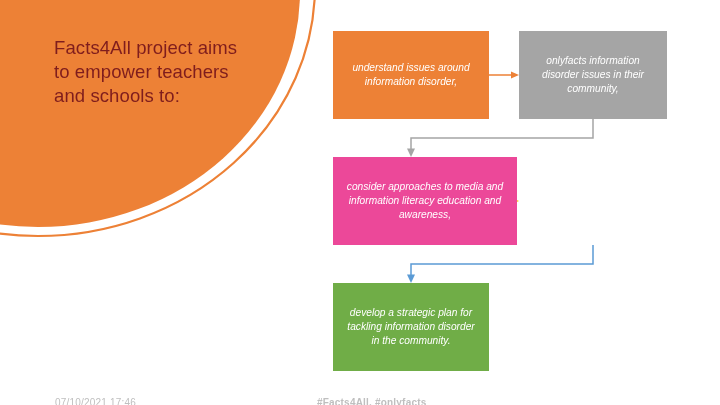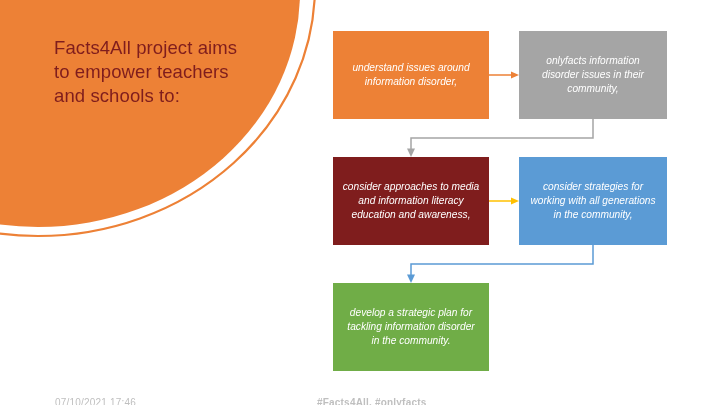--- a/index.html
+++ b/index.html
@@ -54,21 +54,21 @@
     text-align: center;
     color: #ffffff;
     font-size: 10.2px;
     line-height: 1.38;
     padding: 6px 9px;
   }
   .node span { display: block; font-style: italic; }
 
   #node-understand { left: 333px; top: 31px;  width: 156px; height: 88px; background: #ED8136; }
   #node-identify   { left: 519px; top: 31px;  width: 148px; height: 88px; background: #A5A5A5; }
-  #node-approaches { left: 333px; top: 157px; width: 156px; height: 88px; background: #7f1d1d; }
+  #node-approaches { left: 333px; top: 157px; width: 184px; height: 88px; background: #ec4899; }
   #node-strategies { left: 519px; top: 157px; width: 148px; height: 88px; background: #5B9BD5; }
   #node-plan       { left: 333px; top: 283px; width: 156px; height: 88px; background: #70AD47; justify-content: center; }
 
   .connectors {
     position: absolute;
     left: 0; top: 0;
     width: 720px; height: 405px;
   }
 
   
@@ -133,23 +133,20 @@
     </div>
 
     <div class="node" id="node-identify">
       <span>onlyfacts information disorder issues in their community,</span>
     </div>
 
     <div class="node" id="node-approaches">
       <span>consider approaches to media and information literacy education and awareness,</span>
     </div>
 
-    <div class="node" id="node-strategies">
-      <span>consider strategies for working with all generations in the community,</span>
-    </div>
 
     <div class="node" id="node-plan">
       <span>develop a strategic plan for tackling information disorder in the community.</span>
     </div>
   </div>
 
   <div class="footer-text" id="footer-date">07/10/2021 17:46</div>
 
   <div class="footer-text" id="footer-tags">#Facts4All, #onlyfacts</div>
 

